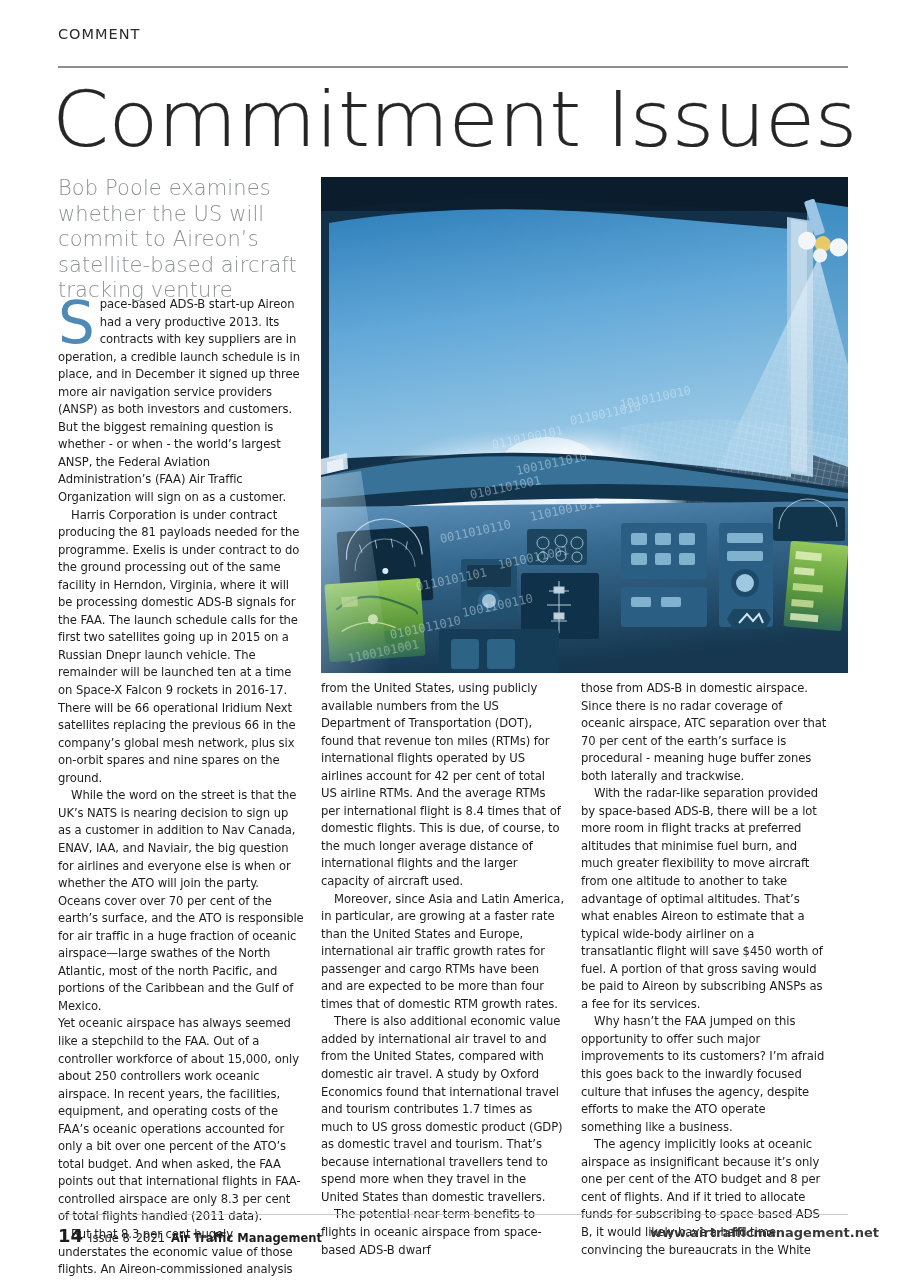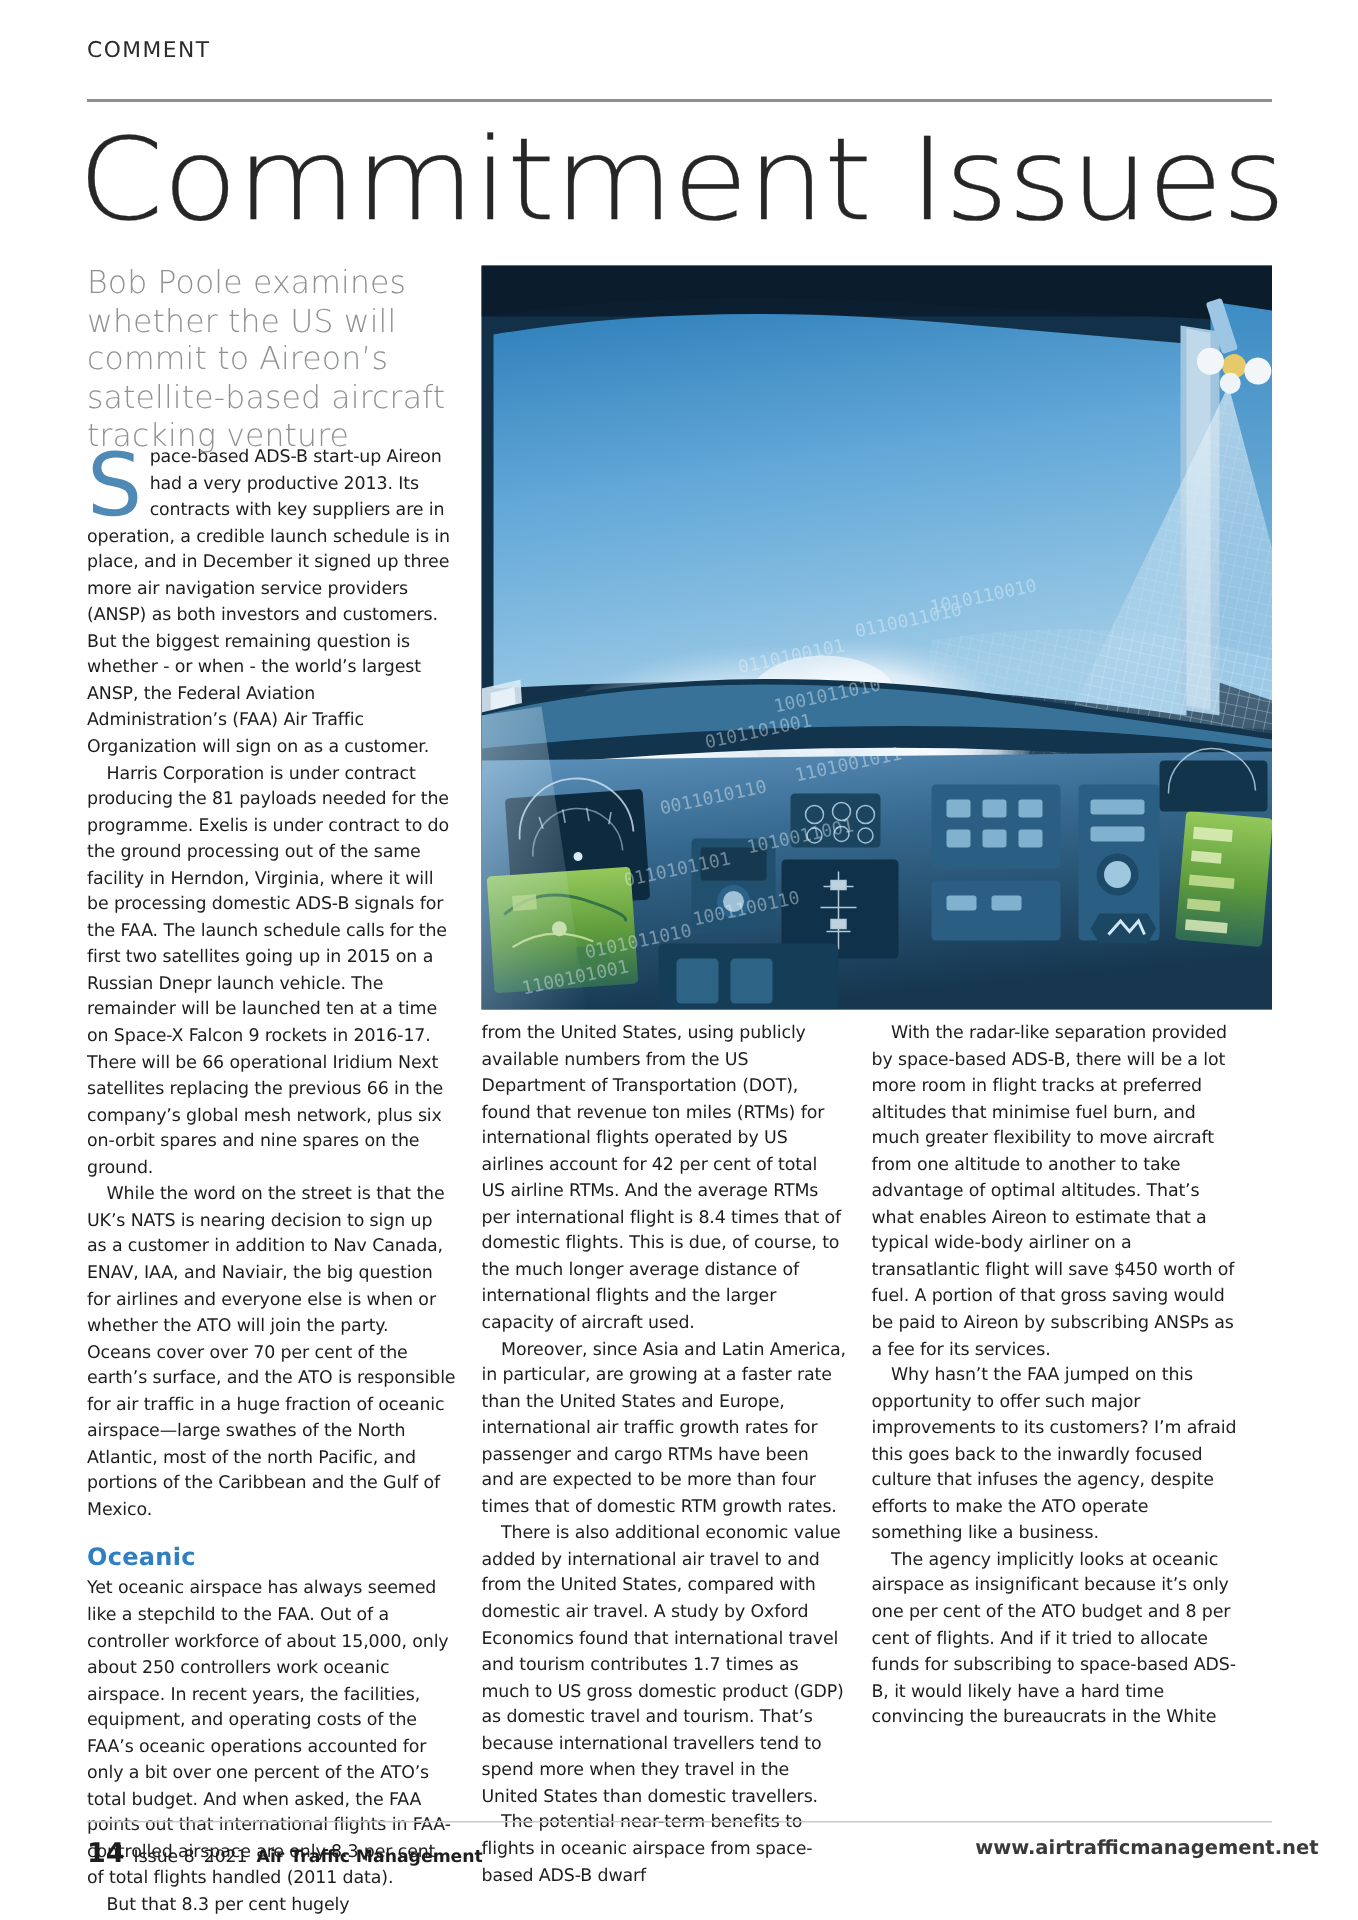--- a/index.html
+++ b/index.html
@@ -271,33 +271,33 @@
       </g>
     </svg>
   </div>
 
   <div class="col c1">
     <p>
       <span class="dropcap">S</span><span>pace-based ADS-B start-up Aireon had a very productive 2013. Its contracts with key suppliers are in operation, a credible launch schedule is in place, and in December it signed up three more air navigation service providers (ANSP) as both investors and customers. But the biggest remaining question is whether - or when - the world’s largest ANSP, the Federal Aviation Administration’s (FAA) Air Traffic Organization will sign on as a customer.</span>
     </p>
     <p class="ind">Harris Corporation is under contract producing the 81 payloads needed for the programme. Exelis is under contract to do the ground processing out of the same facility in Herndon, Virginia, where it will be processing domestic ADS-B signals for the FAA. The launch schedule calls for the first two satellites going up in 2015 on a Russian Dnepr launch vehicle. The remainder will be launched ten at a time on Space-X Falcon 9 rockets in 2016-17. There will be 66 operational Iridium Next satellites replacing the previous 66 in the company’s global mesh network, plus six on-orbit spares and nine spares on the ground.</p>
     <p class="ind">While the word on the street is that the UK’s NATS is nearing decision to sign up as a customer in addition to Nav Canada, ENAV, IAA, and Naviair, the big question for airlines and everyone else is when or whether the ATO will join the party. Oceans cover over 70 per cent of the earth’s surface, and the ATO is responsible for air traffic in a huge fraction of oceanic airspace—large swathes of the North Atlantic, most of the north Pacific, and portions of the Caribbean and the Gulf of Mexico.</p>
-    <div class="subhead">Oceanic</div>
     <p>Yet oceanic airspace has always seemed like a stepchild to the FAA. Out of a controller workforce of about 15,000, only about 250 controllers work oceanic airspace. In recent years, the facilities, equipment, and operating costs of the FAA’s oceanic operations accounted for only a bit over one percent of the ATO’s total budget. And when asked, the FAA points out that international flights in FAA-controlled airspace are only 8.3 per cent of total flights handled (2011 data).</p>
     <p class="ind">But that 8.3 per cent hugely understates the economic value of those flights. An Aireon-commissioned analysis of international flights to and</p>
   </div>
 
   <div class="col c2">
     <p>from the United States, using publicly available numbers from the US Department of Transportation (DOT), found that revenue ton miles (RTMs) for international flights operated by US airlines account for 42 per cent of total US airline RTMs. And the average RTMs per international flight is 8.4 times that of domestic flights. This is due, of course, to the much longer average distance of international flights and the larger capacity of aircraft used.</p>
     <p class="ind">Moreover, since Asia and Latin America, in particular, are growing at a faster rate than the United States and Europe, international air traffic growth rates for passenger and cargo RTMs have been and are expected to be more than four times that of domestic RTM growth rates.</p>
     <p class="ind">There is also additional economic value added by international air travel to and from the United States, compared with domestic air travel. A study by Oxford Economics found that international travel and tourism contributes 1.7 times as much to US gross domestic product (GDP) as domestic travel and tourism. That’s because international travellers tend to spend more when they travel in the United States than domestic travellers.</p>
     <p class="ind">The potential near-term benefits to flights in oceanic airspace from space-based ADS-B dwarf</p>
   </div>
 
   <div class="col c3">
+    <p>those from ADS-B in domestic airspace. Since there is no radar coverage of oceanic airspace, ATC separation over that 70 per cent of the earth’s surface is procedural - meaning huge buffer zones both laterally and trackwise.</p>
     <p class="ind">With the radar-like separation provided by space-based ADS-B, there will be a lot more room in flight tracks at preferred altitudes that minimise fuel burn, and much greater flexibility to move aircraft from one altitude to another to take advantage of optimal altitudes. That’s what enables Aireon to estimate that a typical wide-body airliner on a transatlantic flight will save $450 worth of fuel. A portion of that gross saving would be paid to Aireon by subscribing ANSPs as a fee for its services.</p>
     <p class="ind">Why hasn’t the FAA jumped on this opportunity to offer such major improvements to its customers? I’m afraid this goes back to the inwardly focused culture that infuses the agency, despite efforts to make the ATO operate something like a business.</p>
     <p class="ind">The agency implicitly looks at oceanic airspace as insignificant because it’s only one per cent of the ATO budget and 8 per cent of flights. And if it tried to allocate funds for subscribing to space-based ADS-B, it would likely have a hard time convincing the bureaucrats in the White</p>
   </div>
 
   <div class="footer-rule"></div>
   <div class="footer footer-left">
     <span class="pg">14</span><span class="sp"></span><span>Issue 8</span><span class="sp"></span><span>2021</span><span class="sp"></span><span class="mag">Air Traffic Management</span>
   </div>
   <div class="footer footer-right">www.airtrafficmanagement.net</div>

